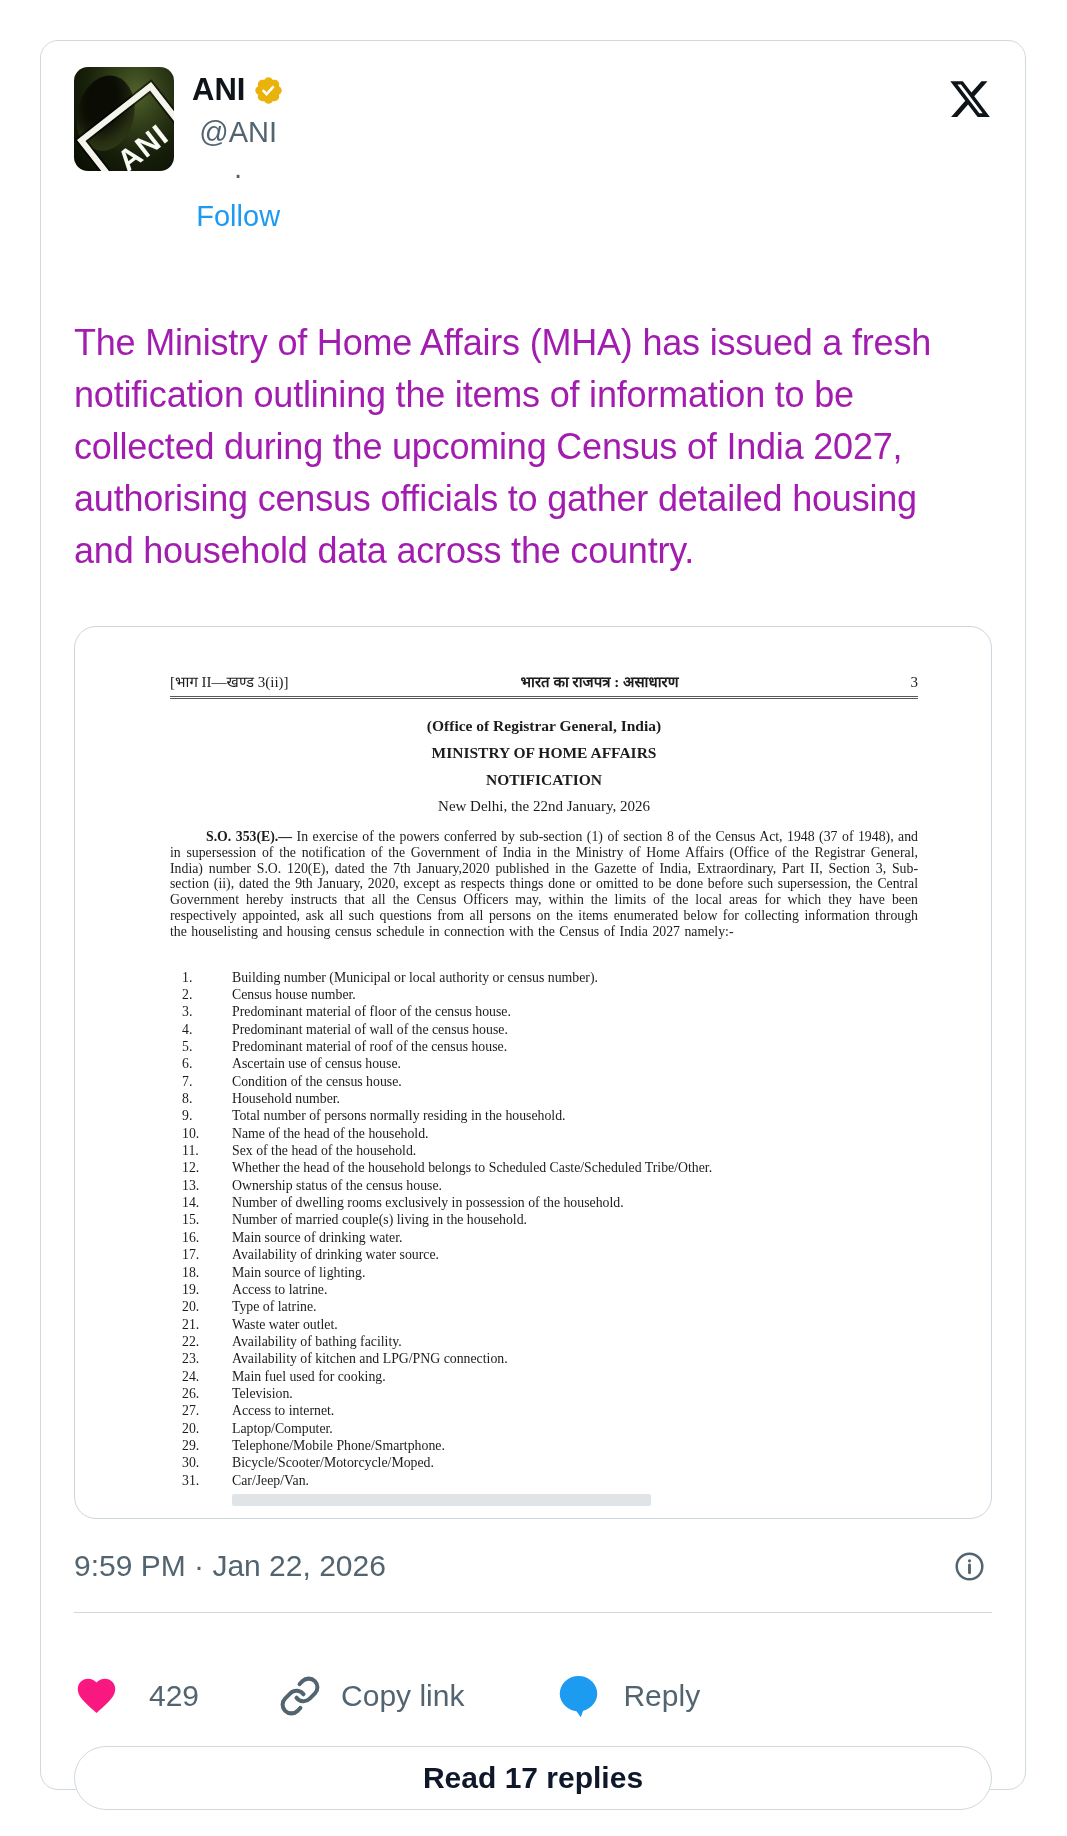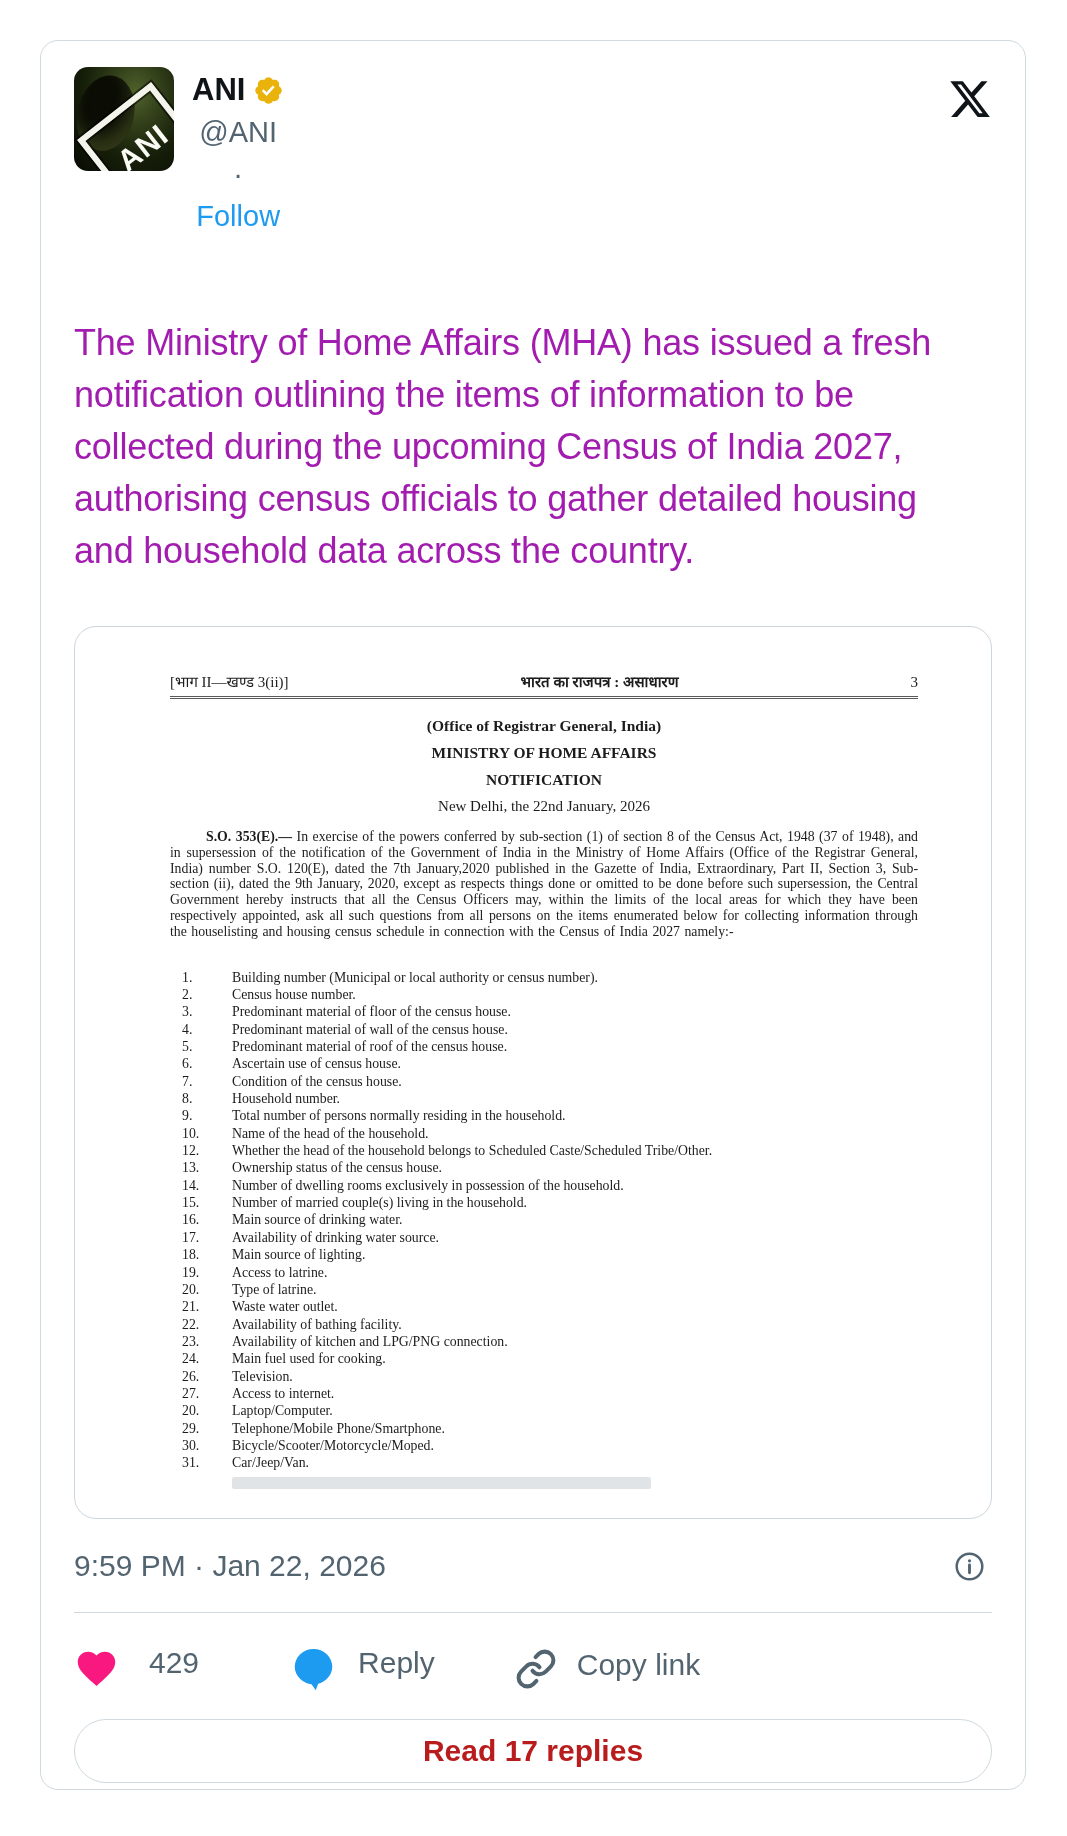--- a/index.html
+++ b/index.html
@@ -76,25 +76,25 @@
   }
   .info-icon { width:33px; height:33px; margin-right:6px; }
   .divider { margin-top:29px; border-top:1px solid #cfd9de; }
   .actions { margin-top:33px; display:flex; align-items:center; font-size:30px; color:#536471; }
   .icon-lg { width:45px; height:45px; }
   .like-count { margin-left:30px; }
   .reply-icon { margin-left:92px; }
   .reply-label { margin-left:22px; }
   .link-icon { margin-left:80px; width:42px; height:42px; }
   .copy-label { margin-left:20px; }
-  .action-group { display:flex; cursor:pointer; }
+  .action-group { display:flex; align-items:center; cursor:pointer;margin-top:27px; }
   .read-replies {
     margin-top:28px; height:64px; width:100%; border:1px solid #cfd9de; border-radius:32px;
     background:#fff; display:flex; align-items:center; justify-content:center;
-    color:#b91c1c; font-weight:700; font-size:30px; cursor:pointer;
+    color:#0f172a; font-weight:700; font-size:30px; cursor:pointer;
     font-family:"Liberation Sans", sans-serif;
   }
 </style>
 </head>
 <body>
 
 <div class="tweet-card">
 
   <div class="header">
     <div class="avatar">
@@ -181,20 +181,24 @@
         <li class="doc-row">
           <span class="num">9.</span>
           <span class="itx">Total number of persons normally residing in the household.</span>
         </li>
 
         <li class="doc-row">
           <span class="num">10.</span>
           <span class="itx">Name of the head of the household.</span>
         </li>
 
+        <li class="doc-row">
+          <span class="num">11.</span>
+          <span class="itx">Sex of the head of the household.</span>
+        </li>
 
         <li class="doc-row">
           <span class="num">12.</span>
           <span class="itx">Whether the head of the household belongs to Scheduled Caste/Scheduled Tribe/Other.</span>
         </li>
 
         <li class="doc-row">
           <span class="num">13.</span>
           <span class="itx">Ownership status of the census house.</span>
         </li>
@@ -300,30 +304,30 @@
   <div class="divider"></div>
 
   <div class="actions">
     <div class="action-group">
       <svg class="icon-lg" viewBox="0 0 24 24">
         <path fill="#f91880" d="M12 21.35l-1.45-1.32C5.4 15.36 2 12.28 2 8.5 2 5.42 4.42 3 7.5 3c1.74 0 3.41.81 4.5 2.09C13.09 3.81 14.76 3 16.5 3 19.58 3 22 5.42 22 8.5c0 3.78-3.4 6.86-8.55 11.54L12 21.35z"></path>
       </svg>
       <span class="like-count">429</span>
     </div>
     <div class="action-group">
+      <svg class="link-icon" viewBox="0 0 24 24" fill="none" stroke="#536471" stroke-width="2.3" stroke-linecap="round" stroke-linejoin="round">
+        <path d="M10 13a5 5 0 0 0 7.54.54l3-3a5 5 0 0 0-7.07-7.07l-1.72 1.71"></path>
+        <path d="M14 11a5 5 0 0 0-7.54-.54l-3 3a5 5 0 0 0 7.07 7.07l1.71-1.71"></path>
+      </svg>
+      <span class="copy-label">Copy link</span>
+    </div>
+    <div class="action-group">
       <svg class="icon-lg reply-icon" viewBox="0 0 24 24">
         <ellipse cx="12" cy="11" rx="10" ry="9.4" fill="#1d9bf0"></ellipse>
         <path d="M9.6 18.5 L13.2 23.6 L15.4 17.6 Z" fill="#1d9bf0"></path>
       </svg>
       <span class="reply-label">Reply</span>
     </div>
-    <div class="action-group">
-      <svg class="link-icon" viewBox="0 0 24 24" fill="none" stroke="#536471" stroke-width="2.3" stroke-linecap="round" stroke-linejoin="round">
-        <path d="M10 13a5 5 0 0 0 7.54.54l3-3a5 5 0 0 0-7.07-7.07l-1.72 1.71"></path>
-        <path d="M14 11a5 5 0 0 0-7.54-.54l-3 3a5 5 0 0 0 7.07 7.07l1.71-1.71"></path>
-      </svg>
-      <span class="copy-label">Copy link</span>
-    </div>
   </div>
 
   <button class="read-replies">Read 17 replies</button>
 
 </div>
 
 </body></html>

